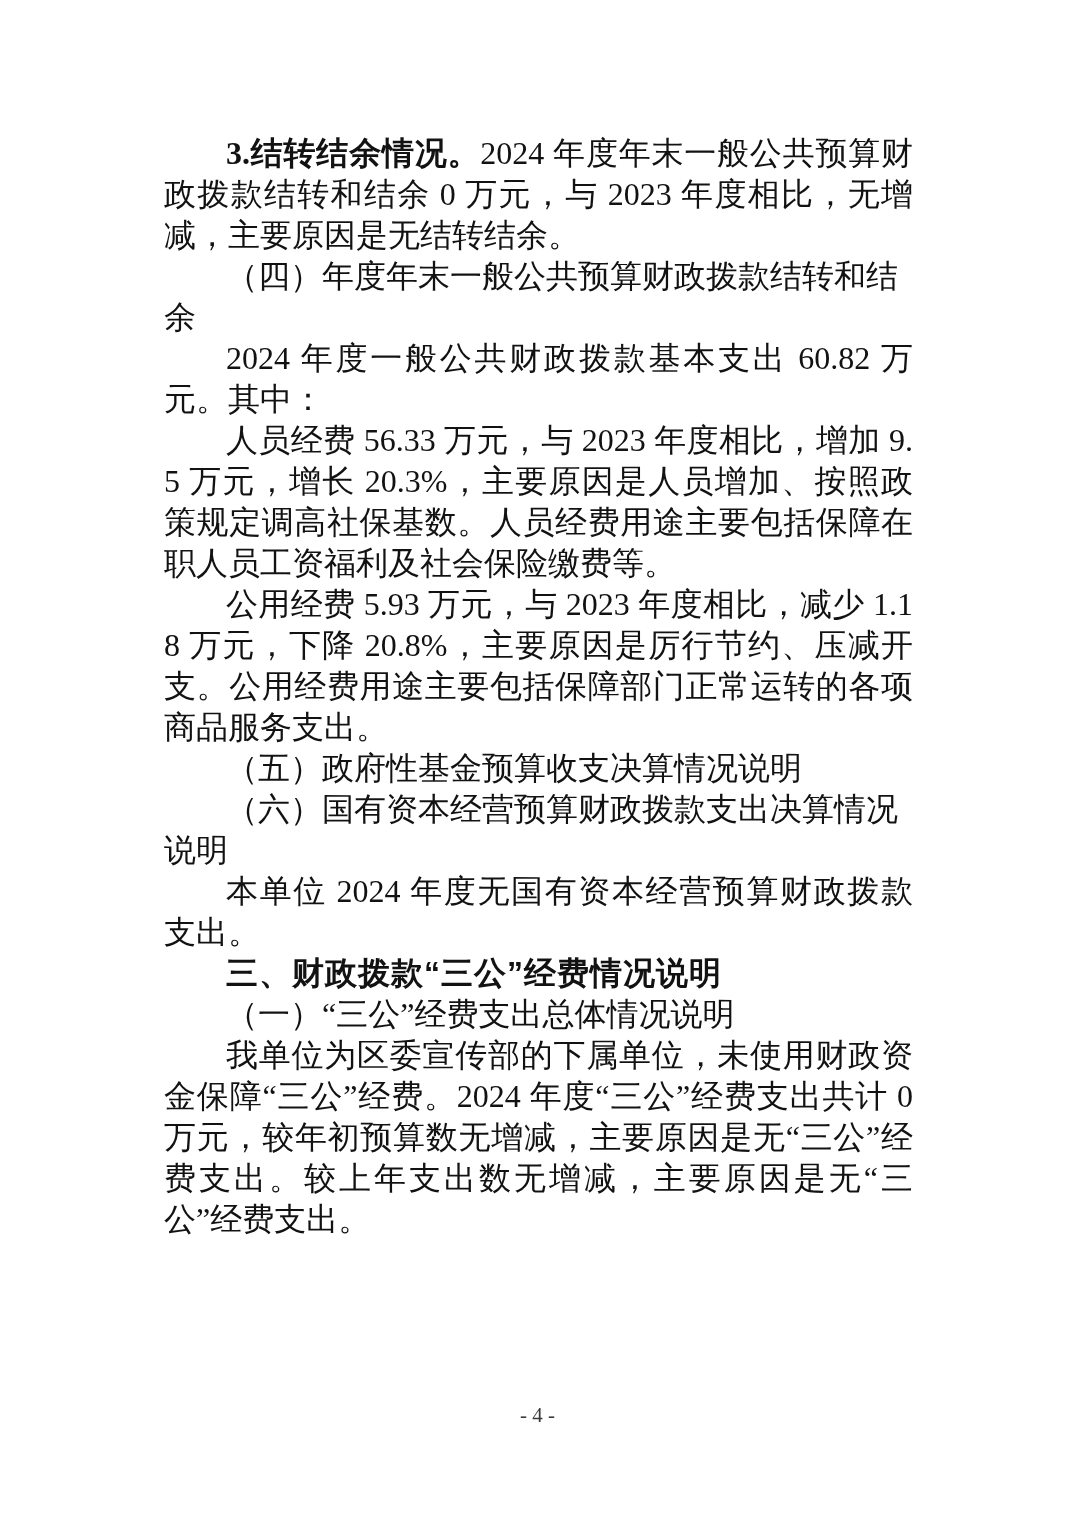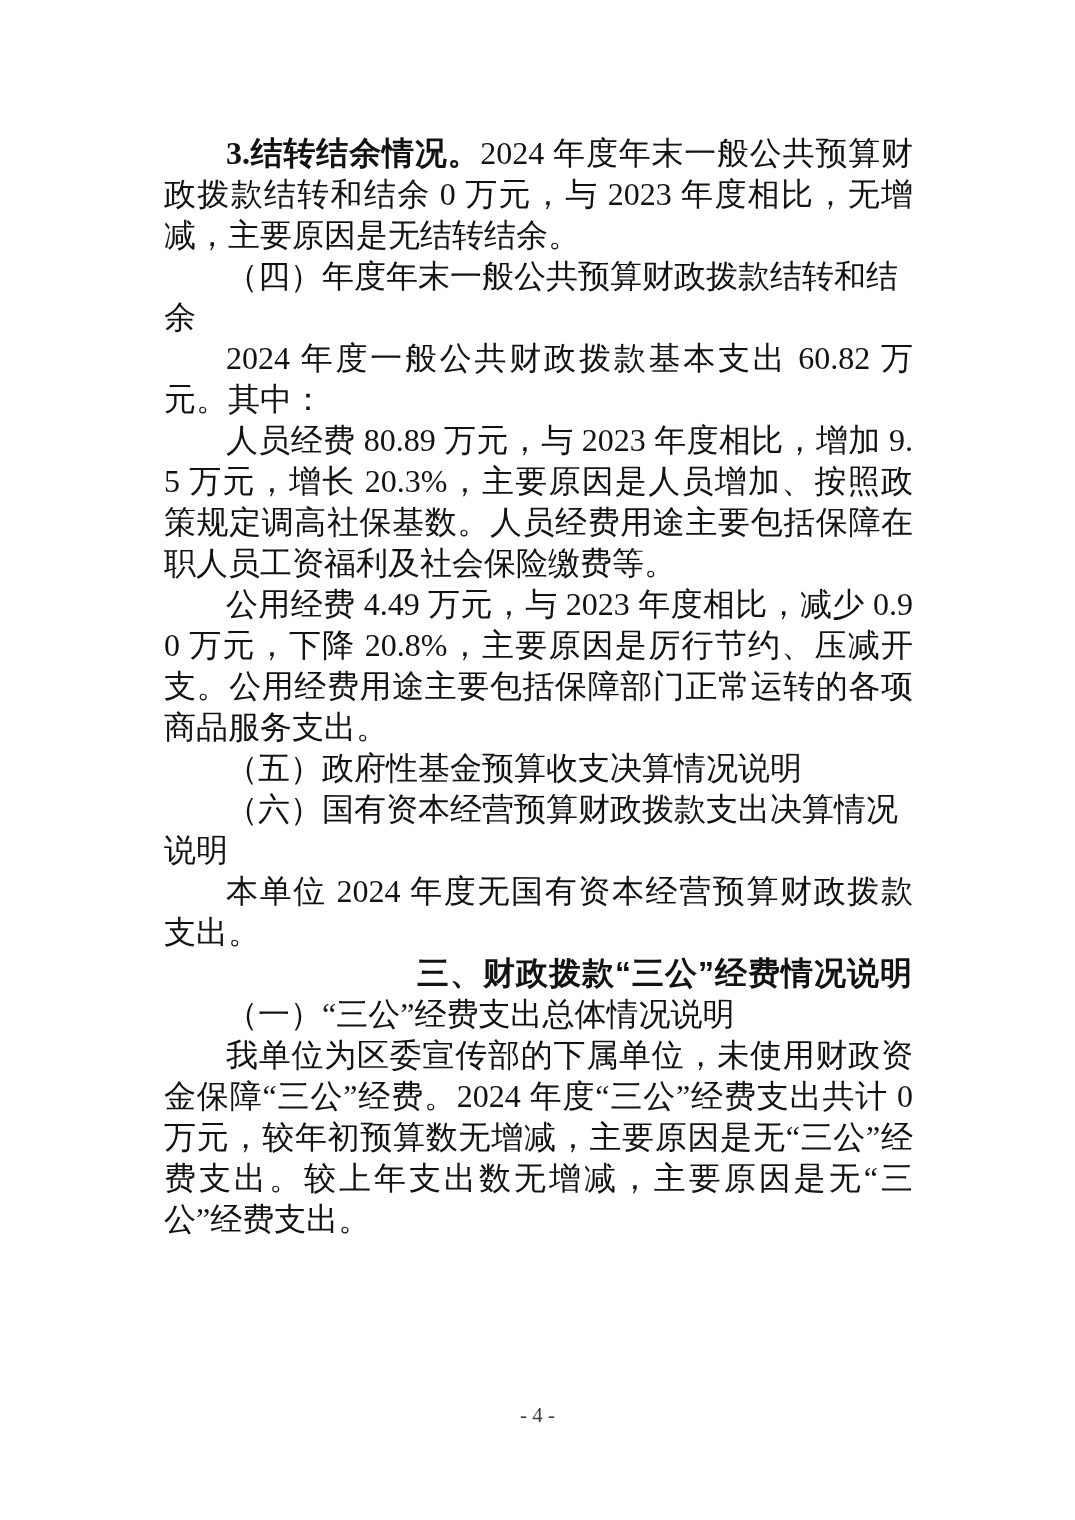--- a/index.html
+++ b/index.html
@@ -35,21 +35,21 @@
   }
   
   p.kai {
     font-family: "Liberation Serif", serif;
     text-align: left;
   }
   
   p.hei {
     font-family: "Liberation Sans", sans-serif;
     font-weight: bold;
-    text-align: right;
+    text-align: left;
     letter-spacing: 1px;
   }
   .page-footer {
     position: absolute;
     left: 0;
     top: 1402px;
     width: 100%;
     text-align: center;
     font-size: 21px;
     line-height: 26px;
@@ -61,23 +61,23 @@
 <body>
 
 <div class="page-body">
 
   <p class="body"><strong class="lead-bold">3.结转结余情况。</strong><span>2024 年度年末一般公共预算财政拨款结转和结余 0 万元，与 2023 年度相比，无增减，主要原因是无结转结余。</span></p>
 
   <p class="kai">（四）年度年末一般公共预算财政拨款结转和结余</p>
 
   <p class="body">2024 年度一般公共财政拨款基本支出 60.82 万元。其中：</p>
 
-  <p class="body">人员经费 80.89 万元，与 2023 年度相比，增加 9.5 万元，增长 20.3%，主要原因是人员增加、按照政策规定调高社保基数。人员经费用途主要包括保障在职人员工资福利及社会保险缴费等。</p>
+  <p class="body">人员经费 56.33 万元，与 2023 年度相比，增加 9.5 万元，增长 20.3%，主要原因是人员增加、按照政策规定调高社保基数。人员经费用途主要包括保障在职人员工资福利及社会保险缴费等。</p>
 
-  <p class="body">公用经费 4.49 万元，与 2023 年度相比，减少 0.90 万元，下降 20.8%，主要原因是厉行节约、压减开支。公用经费用途主要包括保障部门正常运转的各项商品服务支出。</p>
+  <p class="body">公用经费 5.93 万元，与 2023 年度相比，减少 1.18 万元，下降 20.8%，主要原因是厉行节约、压减开支。公用经费用途主要包括保障部门正常运转的各项商品服务支出。</p>
 
   <p class="kai">（五）政府性基金预算收支决算情况说明</p>
 
 
   <p class="kai">（六）国有资本经营预算财政拨款支出决算情况说明</p>
 
   <p class="body">本单位 2024 年度无国有资本经营预算财政拨款支出。</p>
 
   <p class="hei">三、财政拨款“三公”经费情况说明</p>
 

